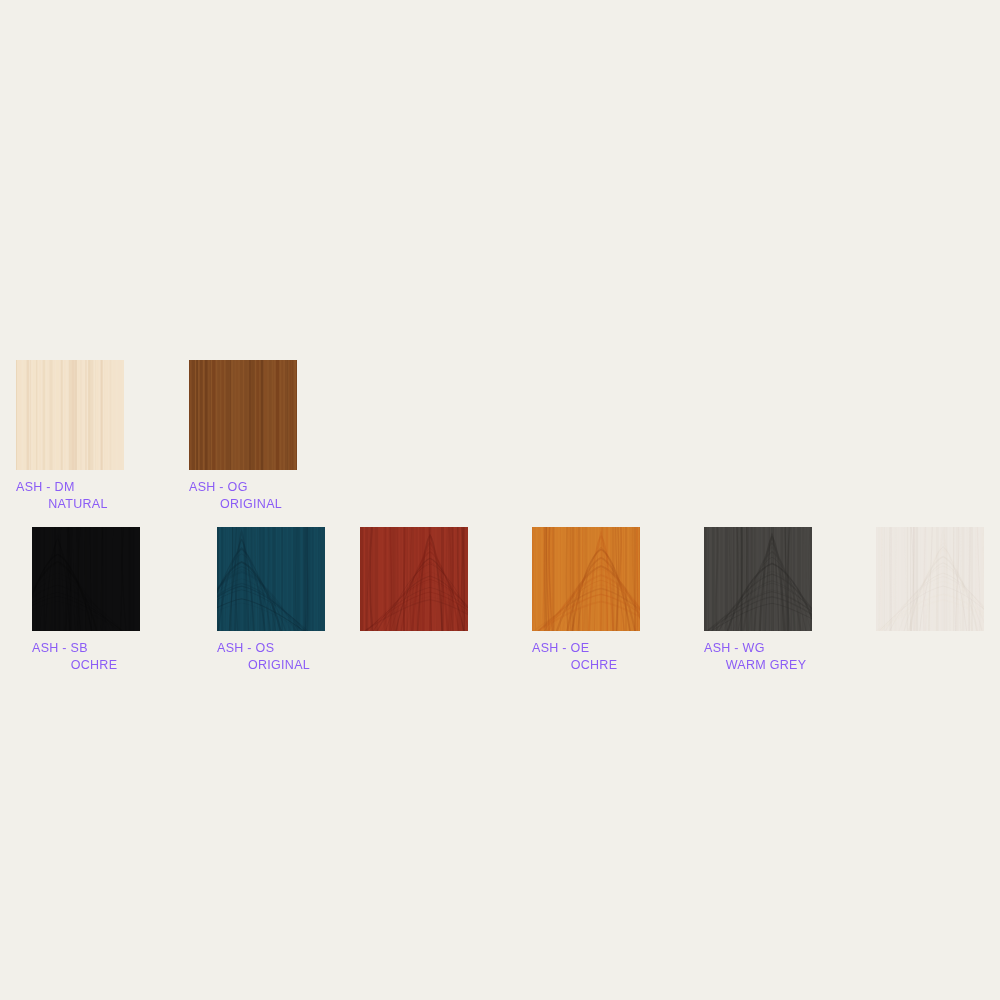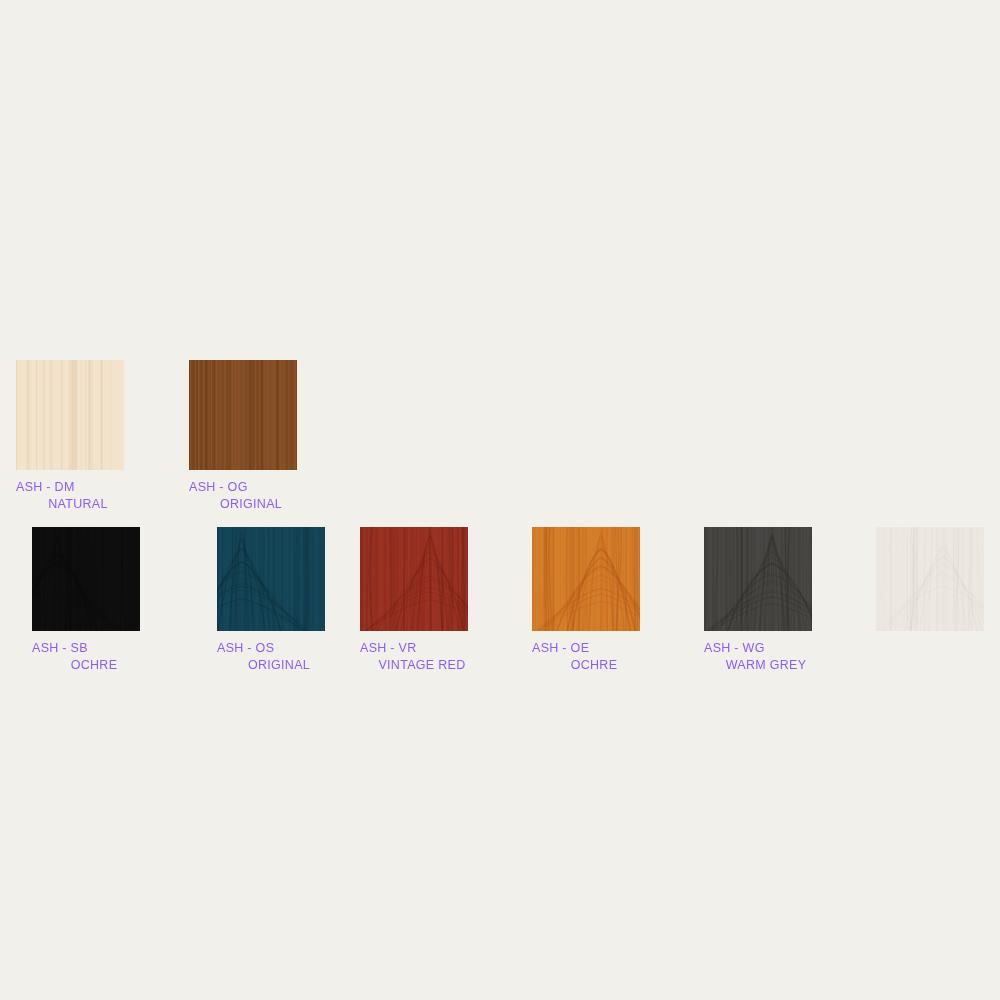--- a/index.html
+++ b/index.html
@@ -401,24 +401,20 @@
             <rect x="83.94" y="-5" width="3.10" height="130" fill="#6f1f14" opacity="0.57"></rect>
             <rect x="89.02" y="-5" width="0.78" height="130" fill="#b8503a" opacity="0.21"></rect>
             <rect x="91.29" y="-5" width="3.02" height="130" fill="#6f1f14" opacity="0.34"></rect>
             <rect x="94.75" y="-5" width="2.47" height="130" fill="#6f1f14" opacity="0.54"></rect>
             <rect x="99.14" y="-5" width="0.74" height="130" fill="#b8503a" opacity="0.50"></rect>
             <rect x="100.71" y="-5" width="2.30" height="130" fill="#6f1f14" opacity="0.49"></rect>
             <rect x="105.06" y="-5" width="3.98" height="130" fill="#6f1f14" opacity="0.60"></rect>
             <rect x="109.35" y="-5" width="3.59" height="130" fill="#6f1f14" opacity="0.27"></rect>
           </svg></div>
       </div>
-      <div class="chip-label">
-        <span class="label-code">ASH - VR</span>
-        <span class="label-name">VINTAGE RED</span>
-      </div>
     </div>
     <div class="swatch-cell" style="left: 704px; top: 527px;">
       <div class="swatch-chip row2" style="width: 108px; height: 104px;">
         <div class="chip-base" style="background: rgb(74, 72, 69);"></div>
         <div class="grain-figure"><svg xmlns="http://www.w3.org/2000/svg" viewBox="0 0 112 125" preserveAspectRatio="none" width="100%" height="100%">
             <path d="M62.3,135 C63.2,61.1 66.2,23.1 68.3,17.1 C70.4,23.1 73.4,61.1 74.3,135" fill="none" stroke="#5e5b57" stroke-width="1.22" opacity="0.43"></path>
             <path d="M57.1,135 C58.8,64.2 64.4,26.2 68.3,20.2 C72.3,26.2 77.9,64.2 79.5,135" fill="none" stroke="#5e5b57" stroke-width="1.91" opacity="0.48"></path>
             <path d="M51.9,135 C54.4,70.1 62.6,32.1 68.3,26.1 C74.1,32.1 82.3,70.1 84.7,135" fill="none" stroke="#5e5b57" stroke-width="1.42" opacity="0.31"></path>
             <path d="M46.7,135 C50.0,74.1 60.8,36.1 68.3,30.1 C75.9,36.1 86.7,74.1 89.9,135" fill="none" stroke="#5e5b57" stroke-width="1.64" opacity="0.16"></path>
             <path d="M41.5,135 C45.6,78.9 59.0,40.9 68.3,34.9 C77.7,40.9 91.1,78.9 95.1,135" fill="none" stroke="#35332f" stroke-width="1.69" opacity="0.21"></path>

